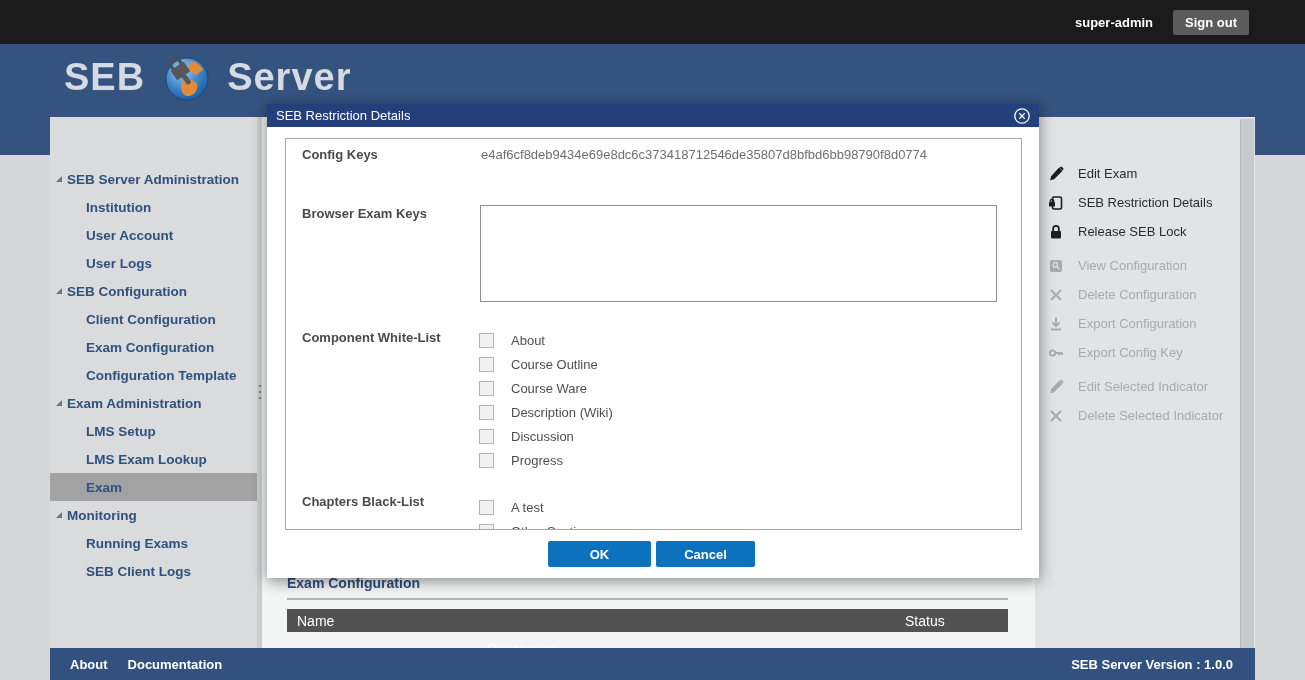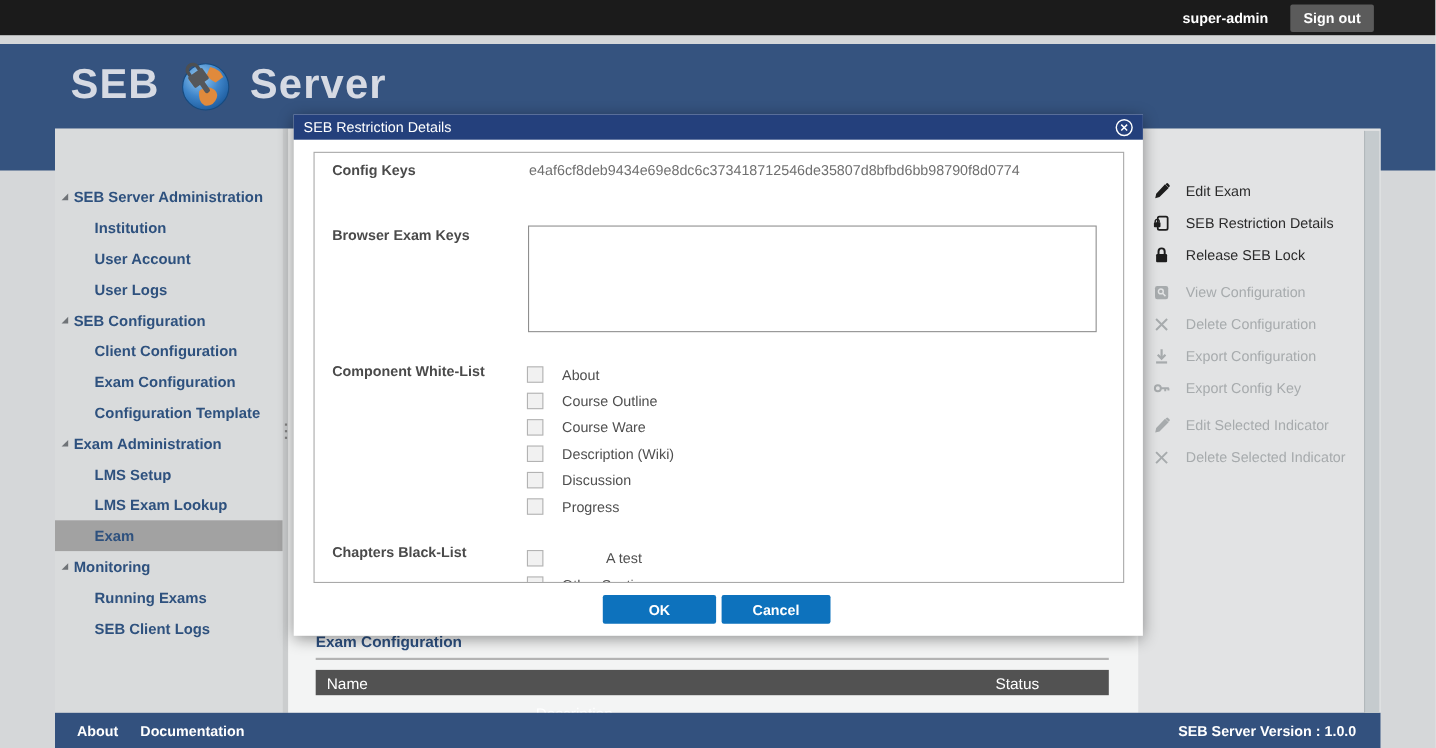--- a/index.html
+++ b/index.html
@@ -1,20 +1,20 @@
 <!DOCTYPE html>
 <html><head>
 <meta charset="utf-8">
 <style>
   * { margin:0; padding:0; box-sizing:border-box; }
   html,body { width:1305px; height:680px; overflow:hidden; }
   body { position:relative; background:#d5d7d9; font-family:"Liberation Sans", sans-serif; }
 
   
-  .topbar { position:absolute; left:0; top:0; width:1305px; height:32px; background:#1b1b1b;
+  .topbar { position:absolute; left:0; top:0; width:1305px; height:44px; background:#1b1b1b;
             display:flex; align-items:center; justify-content:flex-end; padding-right:56px; gap:20px; z-index:4; }
   .topbar .username { color:#fff; font-size:13px; font-weight:bold; }
   .signout-btn { background:#5b5b5b; color:#fff; font-size:13px; font-weight:bold; border:none;
                  width:76px; height:25px; border-radius:2px; font-family:inherit; cursor:pointer; }
 
   
   .header-band { position:absolute; left:0; top:40px; width:1305px; height:115px; background:#35537f; z-index:1; }
   .logo { position:absolute; left:64px; top:52px; display:flex; align-items:center; gap:16px; z-index:2; }
   .logo .brand { color:#d6dae3; font-size:38px; font-weight:bold; letter-spacing:1px; }
 
@@ -319,21 +319,21 @@
     <div class="cb-row" style="top:287px;">
       <span class="cb-box"></span>
       <span class="cb-label">Discussion</span>
     </div>
     <div class="cb-row" style="top:311px;">
       <span class="cb-box"></span>
       <span class="cb-label">Progress</span>
     </div>
 
     <span class="fld-label" style="left:16px; top:355px;">Chapters Black-List</span>
-    <div class="cb-row" style="top:358px;gap:40px;">
+    <div class="cb-row" style="top:358px;">
       <span class="cb-box"></span>
       <span class="cb-label">A test</span>
     </div>
     <div class="cb-row" style="top:382px;">
       <span class="cb-box"></span>
       <span class="cb-label">Other Section</span>
     </div>
   </div>
 
   <button class="dlg-btn btn-ok">OK</button>

